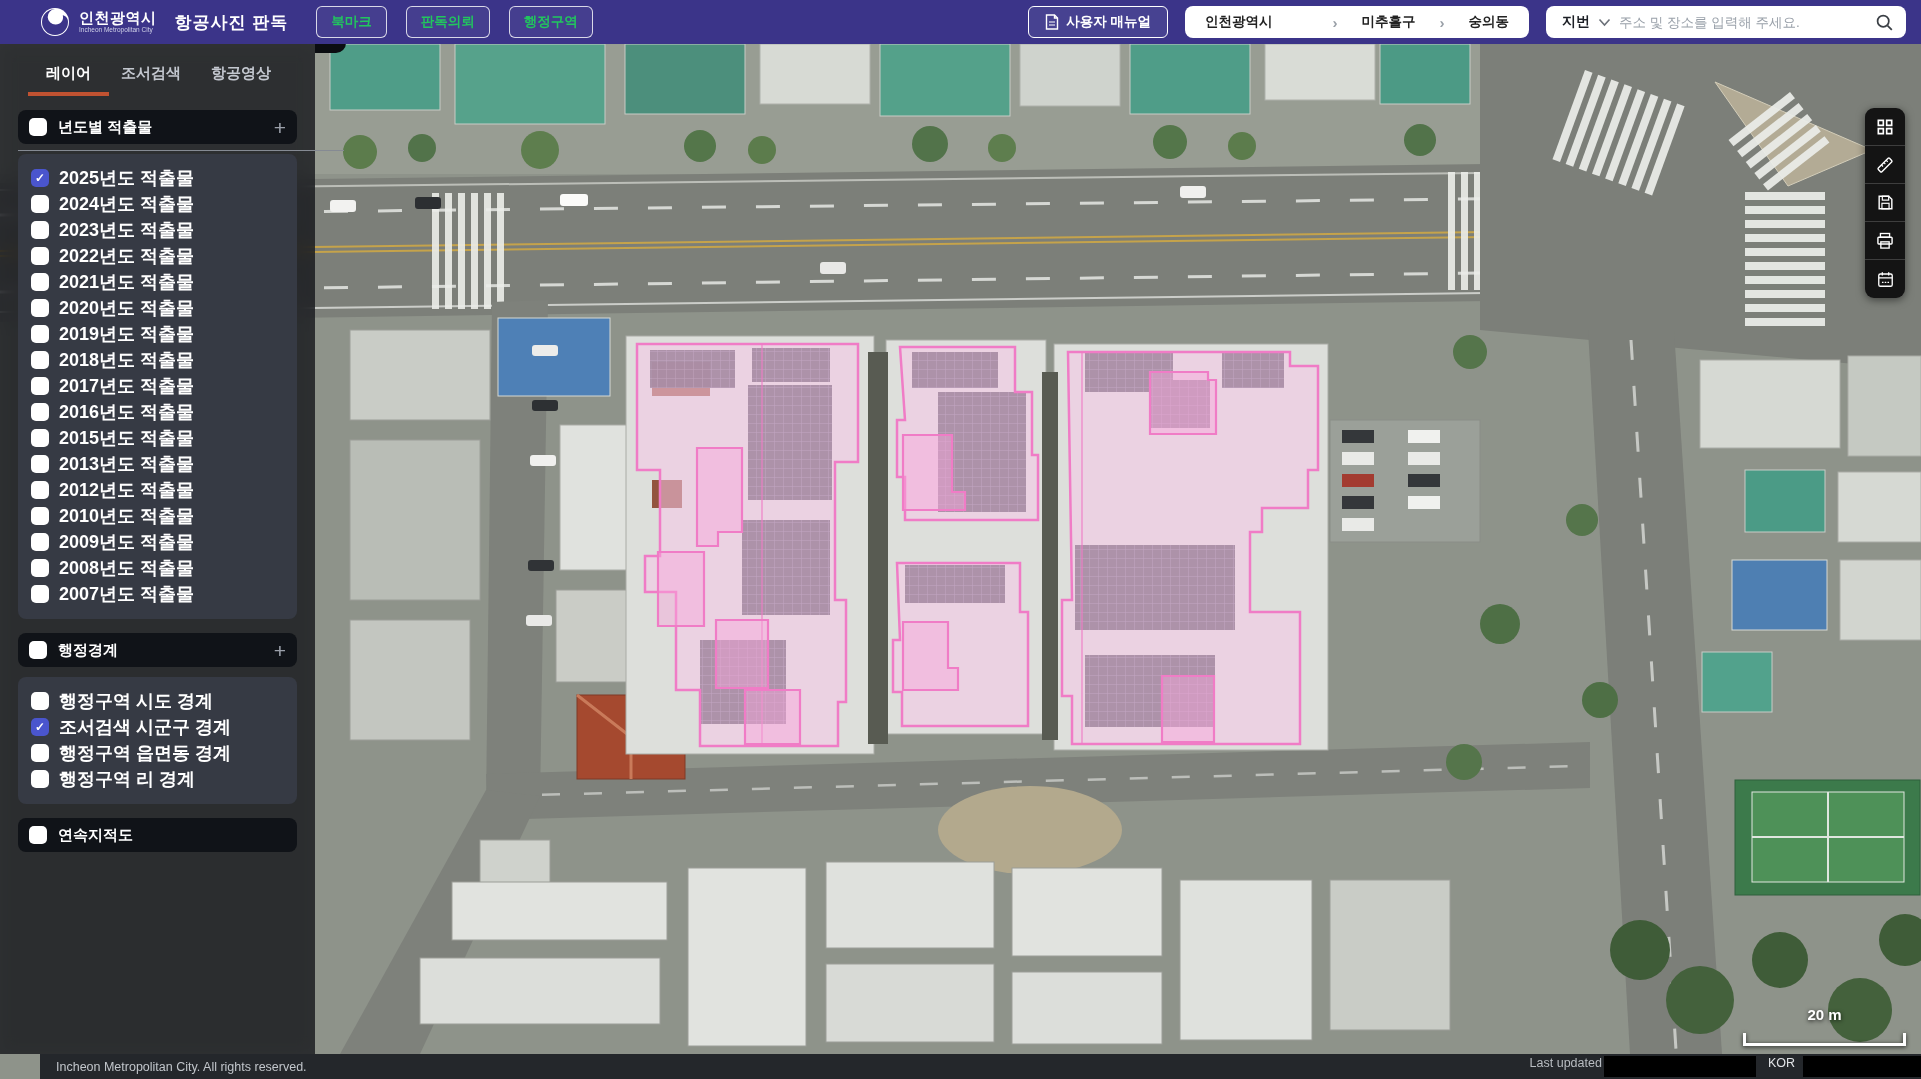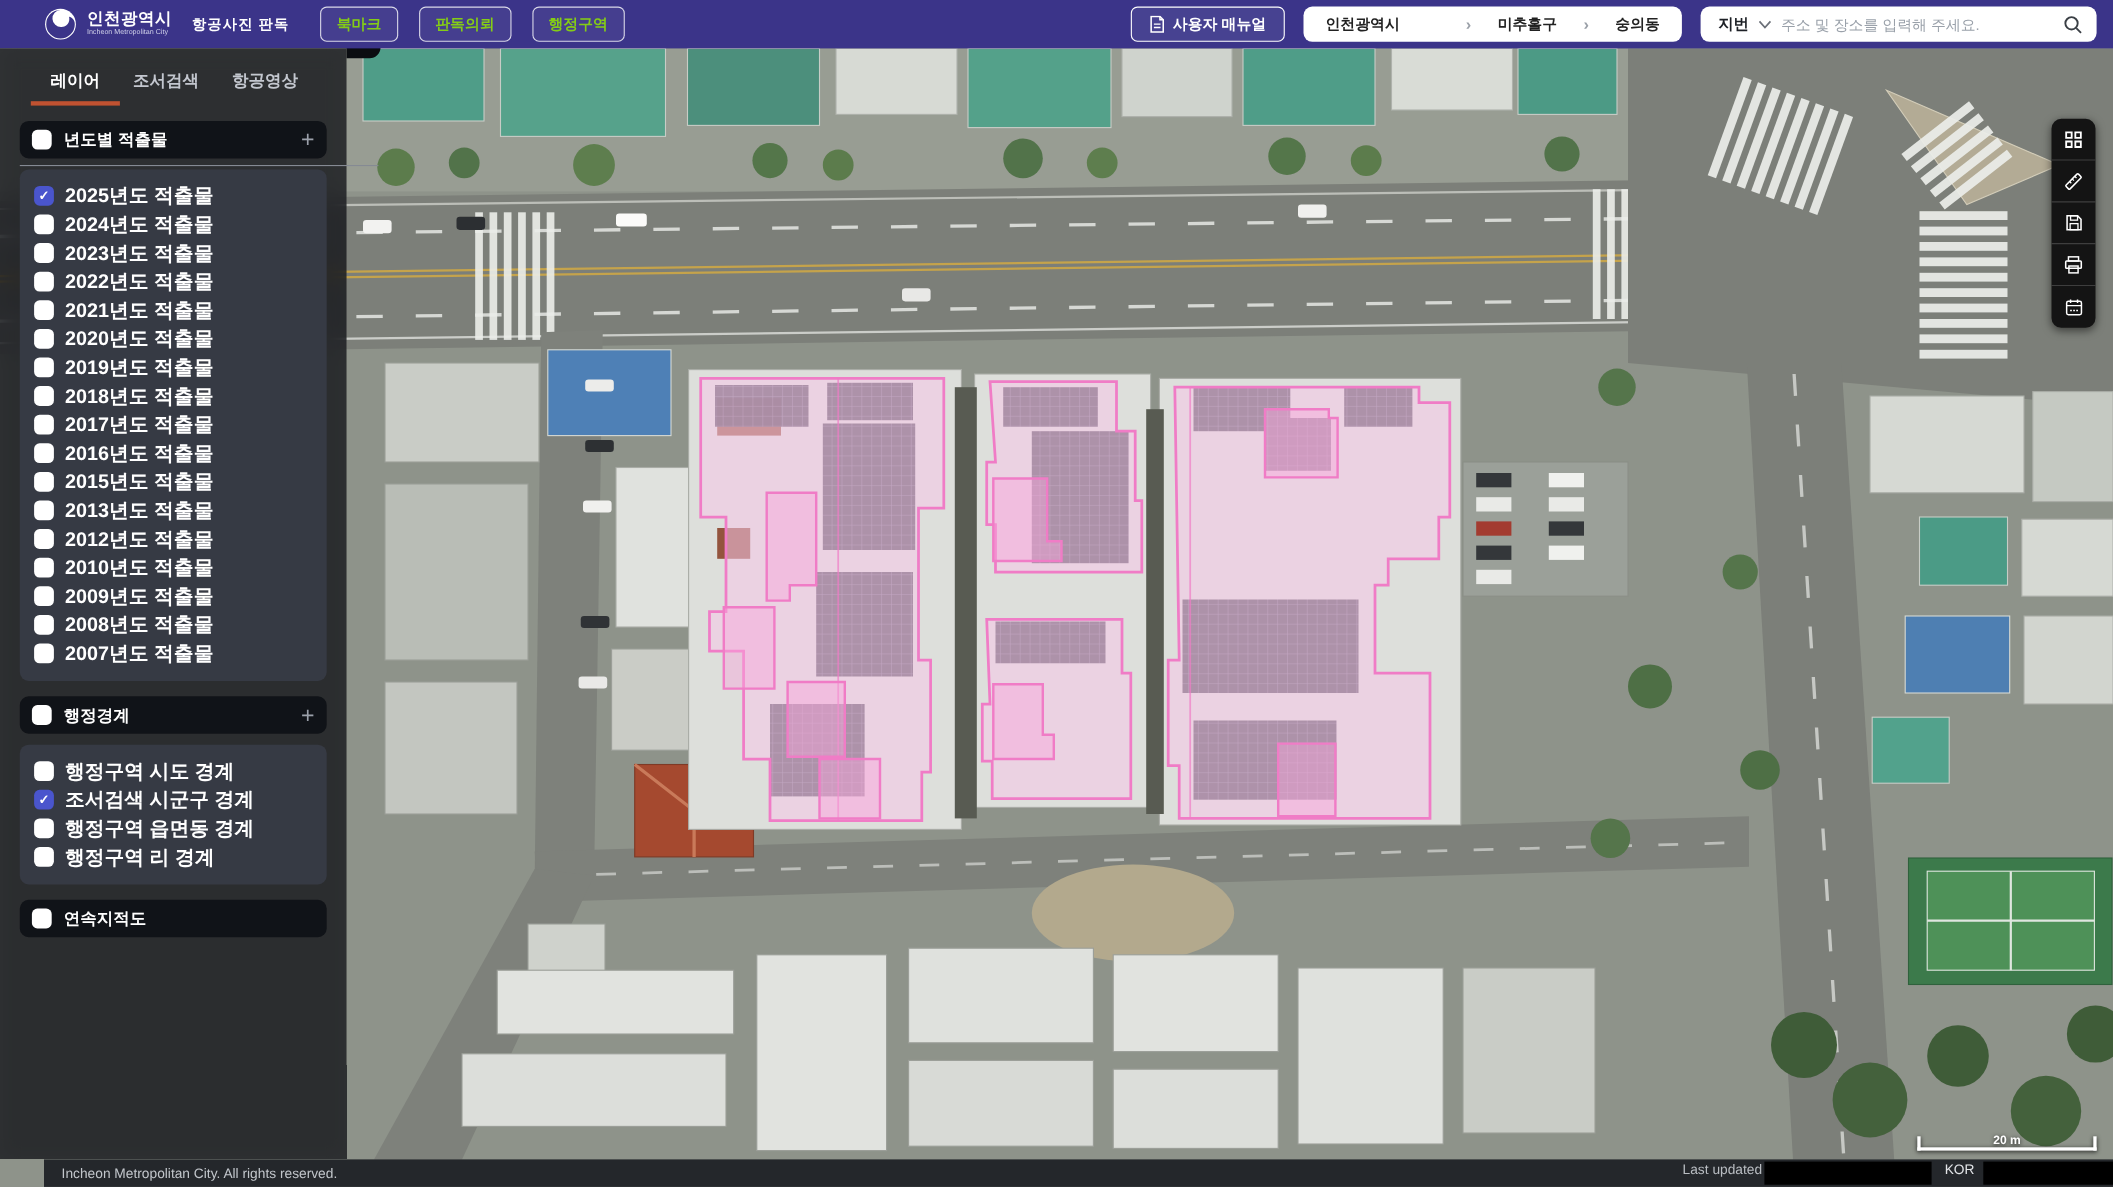--- a/index.html
+++ b/index.html
@@ -13,23 +13,23 @@
   
   svg.map{position:absolute;left:0;top:0;z-index:1;}
 
   
   .topbar{position:absolute;left:0;top:0;width:100%;height:44px;background:var(--bar);
     display:flex;align-items:center;padding:0 15px 0 40px;z-index:50;gap:10px;justify-content:flex-end;}
   .logo-wrap{display:flex;align-items:center;gap:9px;}
   .logo-txt{display:flex;flex-direction:column;line-height:1;}
   .logo-ko{color:#fff;font-size:15px;font-weight:700;letter-spacing:.5px;}
   .logo-en{color:#cfd0e8;font-size:6.5px;margin-top:2px;}
-  .app-title{color:#fff;font-size:13px;font-weight:700;margin:0 18px 0 8px;letter-spacing:1px;}
+  .app-title{color:#fff;font-size:17px;font-weight:700;margin:0 18px 0 8px;letter-spacing:1px;}
   .tb-btn{border:1px solid rgba(255,255,255,.8);border-radius:6px;background:rgba(255,255,255,.05);
-    color:#84cc16;font-size:13.5px;font-weight:700;padding:6px 14px;margin-right:9px;cursor:pointer;}
+    color:#22c55e;font-size:13.5px;font-weight:700;padding:6px 14px;margin-right:9px;cursor:pointer;}
   .right-cluster{margin-left:auto;display:flex;align-items:center;gap:17px;}
   .manual-btn{display:flex;align-items:center;gap:7px;background:var(--bar-light);
     border:1.5px solid #fff;border-radius:6px;color:#fff;font-size:13.5px;font-weight:700;
     padding:6px 16px;cursor:pointer;}
   .crumb{background:#fff;border-radius:8px;height:32px;display:flex;align-items:center;
     padding:0 20px;gap:24px;}
   .crumb .c{font-size:13.5px;color:#222;font-weight:600;}
   .crumb .c.last{font-weight:800;}
   .crumb .sep{color:#9aa0a8;font-size:15px;font-weight:700;}
   .crumb .c.first{margin-right:36px;}
@@ -67,22 +67,22 @@
   .tool{width:40px;height:38px;display:flex;align-items:center;justify-content:center;cursor:pointer;
     border-bottom:1px solid rgba(255,255,255,.18);}
   .tool:last-child{border-bottom:0;}
 
   
   .scalebar{position:absolute;right:15px;bottom:33px;width:163px;height:24px;z-index:30;
     filter:drop-shadow(0 1px 2px rgba(0,0,0,.8));}
   .scalebar .line{position:absolute;left:0;right:0;bottom:0;height:3px;background:#fff;}
   .scalebar .tick{position:absolute;bottom:0;width:3px;height:13px;background:#fff;}
   .scalebar .tick.l{left:0;} .scalebar .tick.r{right:0;}
-  .scalebar .txt{position:absolute;left:0;right:0;bottom:3px;text-align:center;color:#fff;
-    font-size:11px;font-weight:700;}
+  .scalebar .txt{position:absolute;left:0;right:0;bottom:23px;text-align:center;color:#fff;
+    font-size:15px;font-weight:700;}
 
   
   .footer{position:absolute;left:0;bottom:0;width:100%;height:25px;background:#24272b;z-index:50;
     display:flex;align-items:center;padding:0 10px 0 16px;margin-left:40px;}
   .footer .copy{color:#c2c6cb;font-size:12.5px;}
   .footer .right{margin-left:auto;display:flex;gap:8px;}
   .footer .upd{color:#b9bdc2;font-size:12.5px;}
   .footer .lang{color:#e2e4e7;font-size:12.5px;margin-left:4px;}
   .redact{background:#000;height:21px;}
   .redact.a{width:152px;margin-left:-6px;}

